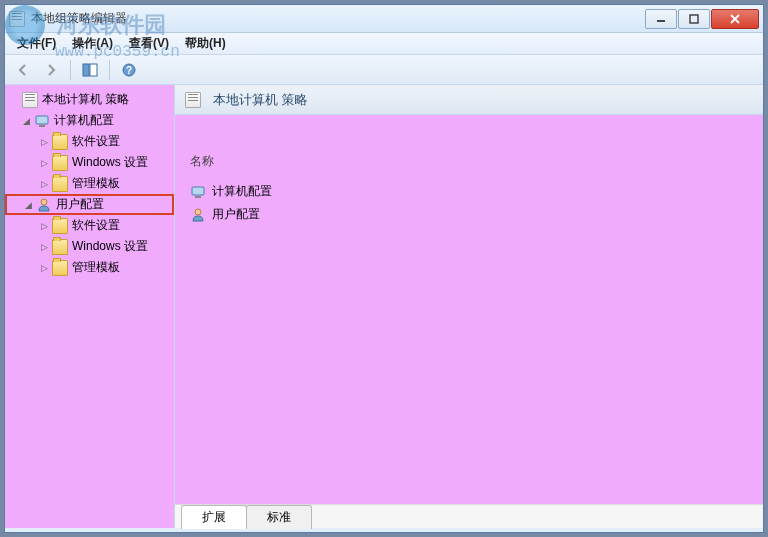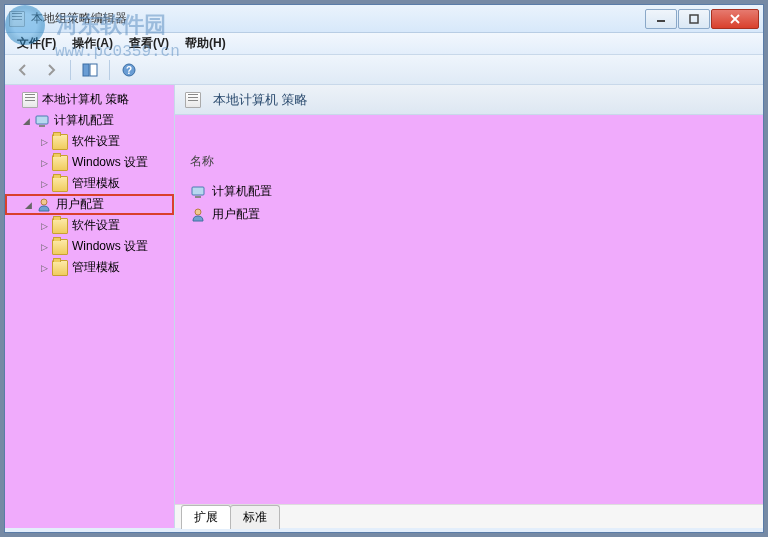--- a/index.html
+++ b/index.html
@@ -44,21 +44,21 @@
     .detail-body { flex: 1; display: flex; padding: 10px 8px 0 14px; }
     .detail-left { width: 210px; }
     .detail-desc { color: #444; font-size: 12px; padding-top: 6px; }
     .detail-right { flex: 1; border-left: 1px solid transparent; }
     .col-header { color: #444; font-size: 12px; padding: 0 0 10px 0; border-bottom: none; margin-top: 28px; }
     .list-item { display: flex; align-items: center; padding: 3px 0; cursor: pointer; }
     .list-icon { width: 16px; height: 16px; margin-right: 6px; }
     .list-label { font-size: 12px; color: #000; }
     
     .detail-tabs { height: 24px; display: flex; align-items: flex-end; padding-left: 6px; border-top: 1px solid #ddd; background: #f6f6f6; }
-    .tab-btn { padding: 3px 12px; border: 1px solid #b8b8b8; border-bottom: none; background: #f0f0f0; font-size: 12px; margin-right: -1px; border-radius: 3px 3px 0 0; cursor: pointer; position: relative; top: 1px; }
+    .tab-btn { padding: 3px 20px; border: 1px solid #b8b8b8; border-bottom: none; background: #f0f0f0; font-size: 12px; margin-right: -1px; border-radius: 3px 3px 0 0; cursor: pointer; position: relative; top: 1px; }
     .tab-btn.active { background: #fff; }
     
     .statusbar { height: 4px; background: #e3eefb; }
     
     
     .ic-doc { background: linear-gradient(#fff,#e8e8e8); border: 1px solid #aaa; border-radius: 1px; position: relative; }
     .ic-doc::before { content:''; position:absolute; top:1px; left:2px; right:2px; height:1px; background:#888; box-shadow: 0 3px 0 #888, 0 6px 0 #888; }
     .ic-comp { display:flex; align-items:center; justify-content:center; }
     .ic-folder { background: linear-gradient(#fde9a8, #f0cc5e); border: 1px solid #c8a030; border-radius: 1px; position: relative; }
     .ic-folder::before { content:''; position:absolute; top:-3px; left:0; width:6px; height:3px; background:#f0cc5e; border:1px solid #c8a030; border-bottom:none; border-radius: 1px 1px 0 0; }

